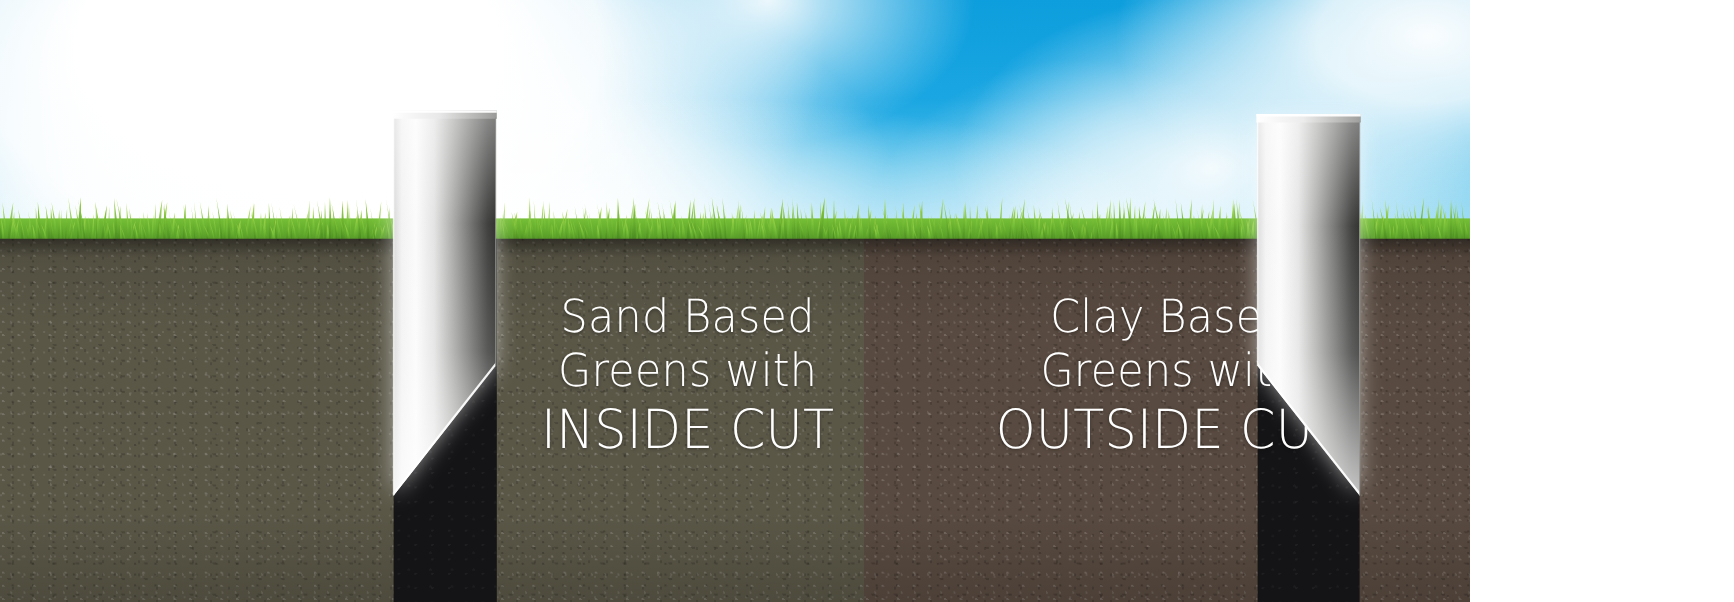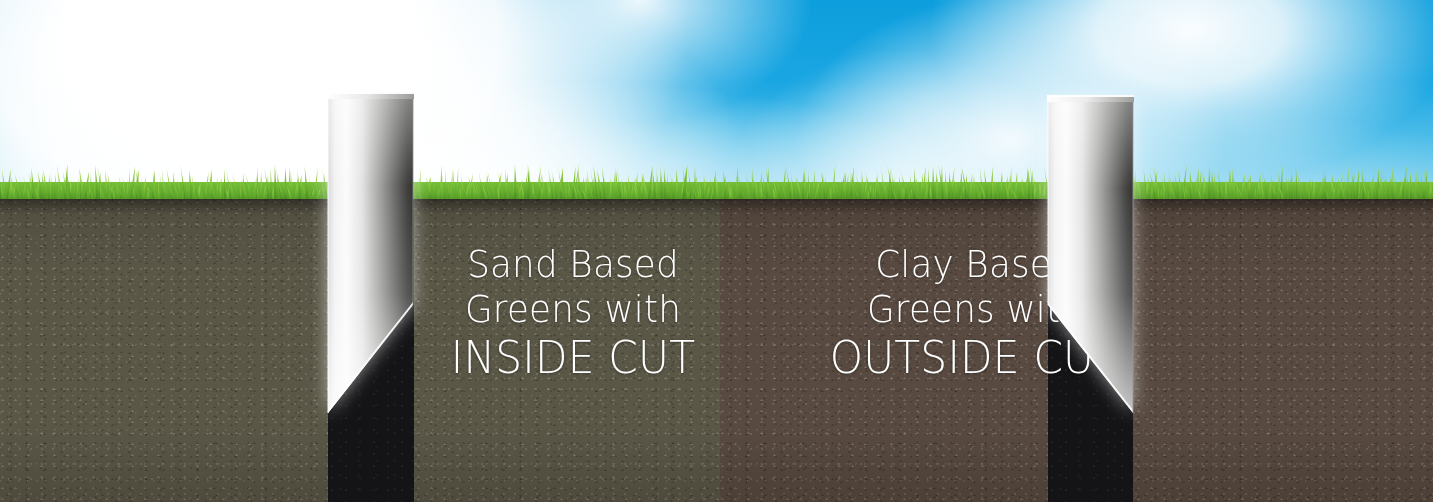--- a/index.html
+++ b/index.html
@@ -1,21 +1,21 @@
 <!DOCTYPE html>
 <html><head>
 <meta charset="utf-8">
 <title>Greens Cut Diagram</title>
 <style>
   html,body{margin:0;padding:0;background:#fff;}
   body{font-family:"DejaVu Sans","Liberation Sans",sans-serif;}
 
   #stage{
     position:relative;
-    width:1433px;height:502px;
+    width:1225px;height:502px;
     overflow:hidden;
     background:#737373;
   }
 
   
   .sky{
     position:absolute;left:0;top:0;width:1445px;height:205px;
     background:
       radial-gradient(ellipse 420px 250px at 1190px 30px, rgba(255,255,255,.98) 0%, rgba(255,255,255,.85) 22%, rgba(255,255,255,0) 62%),
       radial-gradient(ellipse 300px 200px at 1010px 140px, rgba(255,255,255,.92) 0%, rgba(255,255,255,.55) 35%, rgba(255,255,255,0) 72%),

